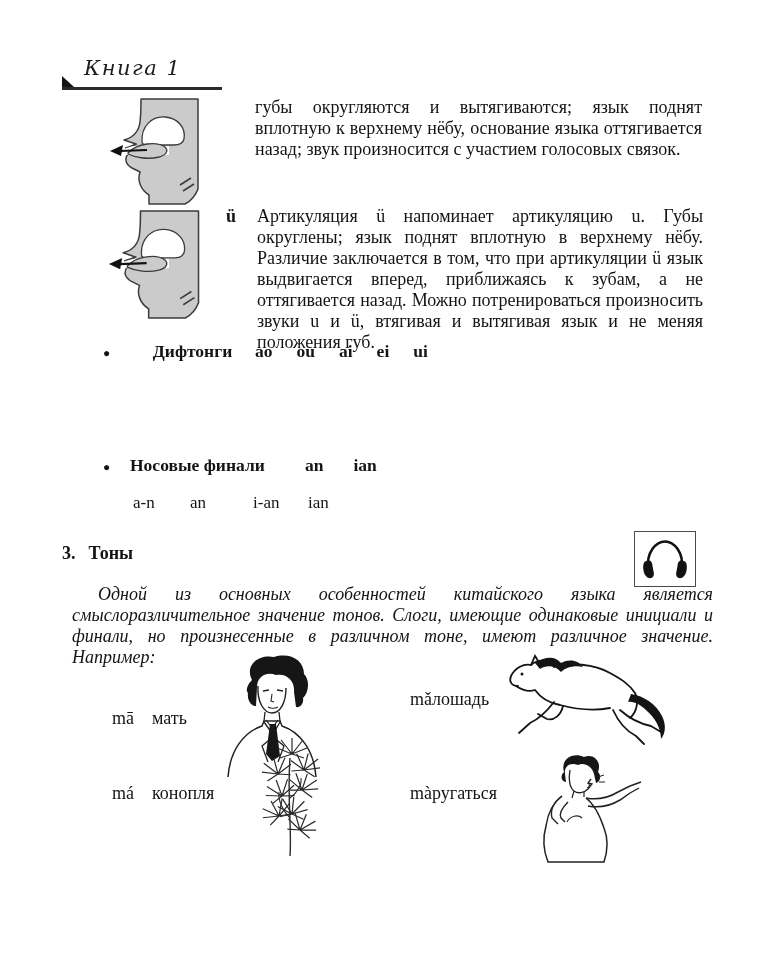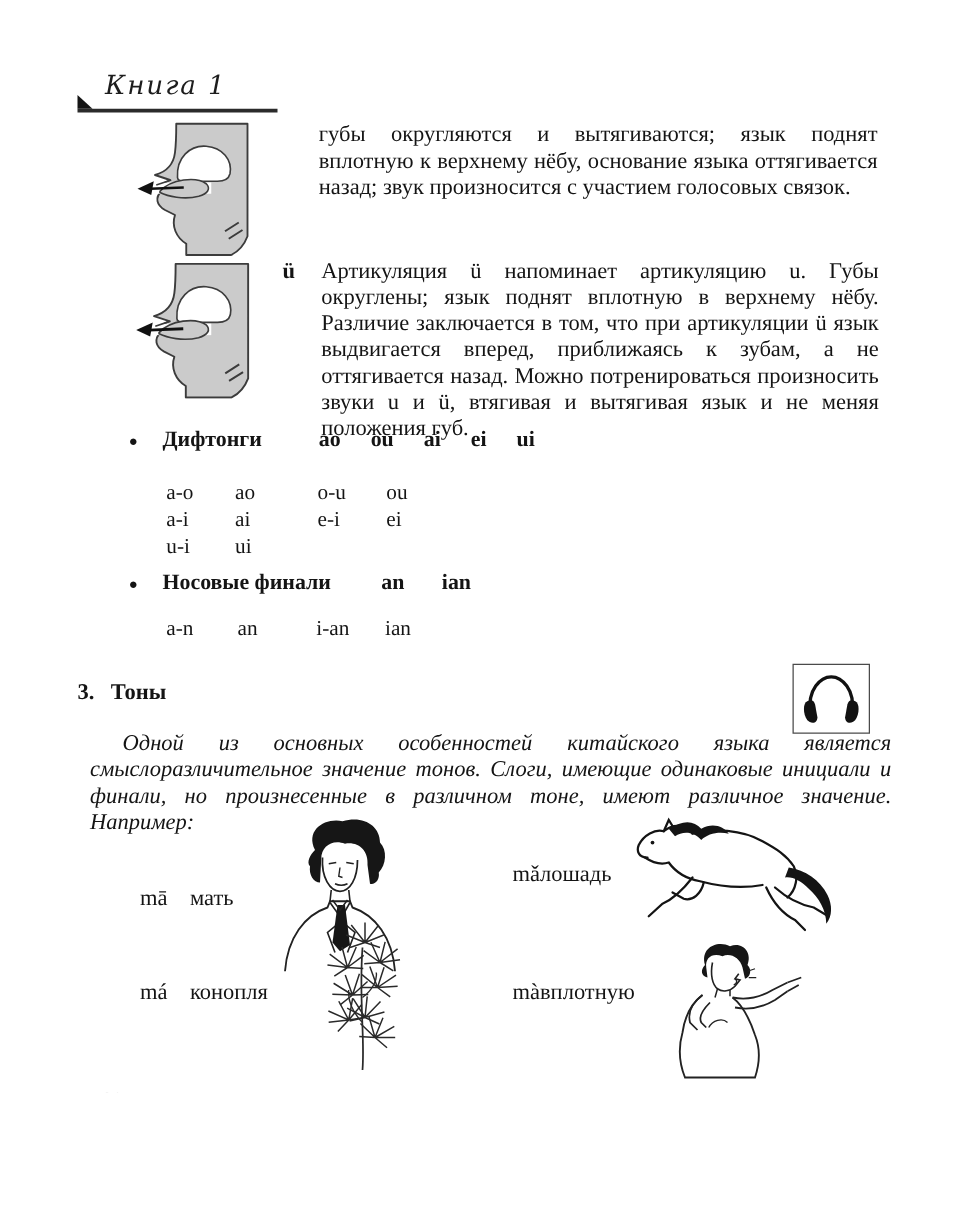--- a/index.html
+++ b/index.html
@@ -13,21 +13,21 @@
   .book-title {
     font-family:"DejaVu Serif",serif; font-style:italic; font-size:21px;
     letter-spacing:1.5px; color:#1d1d1d;
   }
   .rule { background:#2b2b2b; height:3px; }
   .tri-up   { width:0; height:0; border-bottom:11px solid #151515; border-right:12px solid transparent; }
   .tri-down { width:0; height:0; border-top:11px solid #151515; border-right:12px solid transparent; }
   .bullet-row { display:flex; align-items:baseline; font-size:17.5px; }
   .bullet { width:27px; font-size:12px; }
   .bhead { font-weight:bold; }
-  .bhead.w125 { width:125px; }
+  .bhead.w125 { width:125px;text-align:center; }
   .bhead.w175 { width:175px; }
   .finals span { font-weight:bold; margin-right:24px; }
   .finals.wide span { margin-right:30px; }
   .syl-table { display:grid; font-size:17px; line-height:21.5px; }
   .uu-label { font-size:18px; font-weight:bold; }
   .sec-head { font-size:18px; font-weight:bold; }
   .sec-head .num { margin-right:13px; }
   .audio-box { width:62px; height:56px; border:1.6px solid #4a4a4a; display:flex; align-items:center; justify-content:center; }
   .example-label { font-size:18px; white-space:nowrap; }
   .pinyin { display:inline-block; width:40px; }
@@ -70,34 +70,20 @@
   <p class="abs para" style="left:257px; top:206px; width:446px;">Артикуляция ü напоминает артикуляцию u. Губы округлены; язык поднят вплотную в верхнему нёбу. Различие заключается в том, что при артикуляции ü язык выдвигается вперед, приближаясь к зубам, а не оттягивается назад. Можно потренироваться произносить звуки u и ü, втягивая и вытягивая язык и не меняя положения губ.</p>
 
   <div class="abs bullet-row" style="left:103px; top:341px; width:420px;">
     <span class="bullet">●</span>
     <span class="bhead w125">Дифтонги</span>
     <span class="finals">
       <span>ao</span><span>ou</span><span>ai</span><span>ei</span><span>ui</span>
     </span>
   </div>
 
-  <div class="abs syl-table" style="left:133px; top:383px; grid-template-columns:55px 66px 55px 62px;">
-    <span>a-o</span>
-    <span>ao</span>
-    <span>o-u</span>
-    <span>ou</span>
-    <span>a-i</span>
-    <span>ai</span>
-    <span>e-i</span>
-    <span>ei</span>
-    <span>u-i</span>
-    <span>ui</span>
-    <span></span>
-    <span></span>
-  </div>
 
   <div class="abs bullet-row" style="left:103px; top:455px; width:420px;">
     <span class="bullet">●</span>
     <span class="bhead w175">Носовые финали</span>
     <span class="finals wide">
       <span>an</span><span>ian</span>
     </span>
   </div>
 
   <div class="abs syl-table" style="left:133px; top:492px; grid-template-columns:57px 63px 55px 62px;">
@@ -124,21 +110,21 @@
   <div class="abs example-label" style="left:112px; top:689px;margin-top:19px;">
     <span class="pinyin">mā</span><span>мать</span>
   </div>
   <div class="abs example-label" style="left:385px; top:689px;">
     <span class="pinyin wide">mǎ</span><span>лошадь</span>
   </div>
   <div class="abs example-label" style="left:112px; top:783px;">
     <span class="pinyin">má</span><span>конопля</span>
   </div>
   <div class="abs example-label" style="left:385px; top:783px;">
-    <span class="pinyin wide">mà</span><span>вплотную</span>
+    <span class="pinyin wide">mà</span><span>ругаться</span>
   </div>
 
   <svg class="abs" style="left:216px; top:650px;" width="114" height="128" viewBox="0 0 114 128">
     <path d="M36,30 C28,14 44,4 58,7 C74,2 88,10 88,24 C94,30 93,42 87,48 C88,54 84,58 80,57 L78,42 C79,30 70,23 60,25 C50,21 41,27 41,37 L40,56 C35,56 31,50 32,43 C29,40 32,34 36,30 Z" fill="#161616"></path>
     <path d="M42,36 C41,52 48,63 56,63 C64,63 70,53 70,38" fill="none" stroke="#222" stroke-width="1.4"></path>
     <path d="M47,41 L53,40 M61,40 L67,41" stroke="#222" stroke-width="1.3" fill="none"></path>
     <path d="M56,44 L55,51 L58,52" stroke="#222" stroke-width="1.1" fill="none"></path>
     <path d="M52,57 C55,58.5 59,58.5 62,57" stroke="#222" stroke-width="1.2" fill="none"></path>
     <path d="M49,62 L48,71 M63,62 L64,71" stroke="#222" stroke-width="1.3" fill="none"></path>
     <path d="M12,127 C14,100 28,82 46,76 L48,71 L64,71 L66,76 C84,82 98,100 100,127" fill="none" stroke="#222" stroke-width="1.5"></path>

